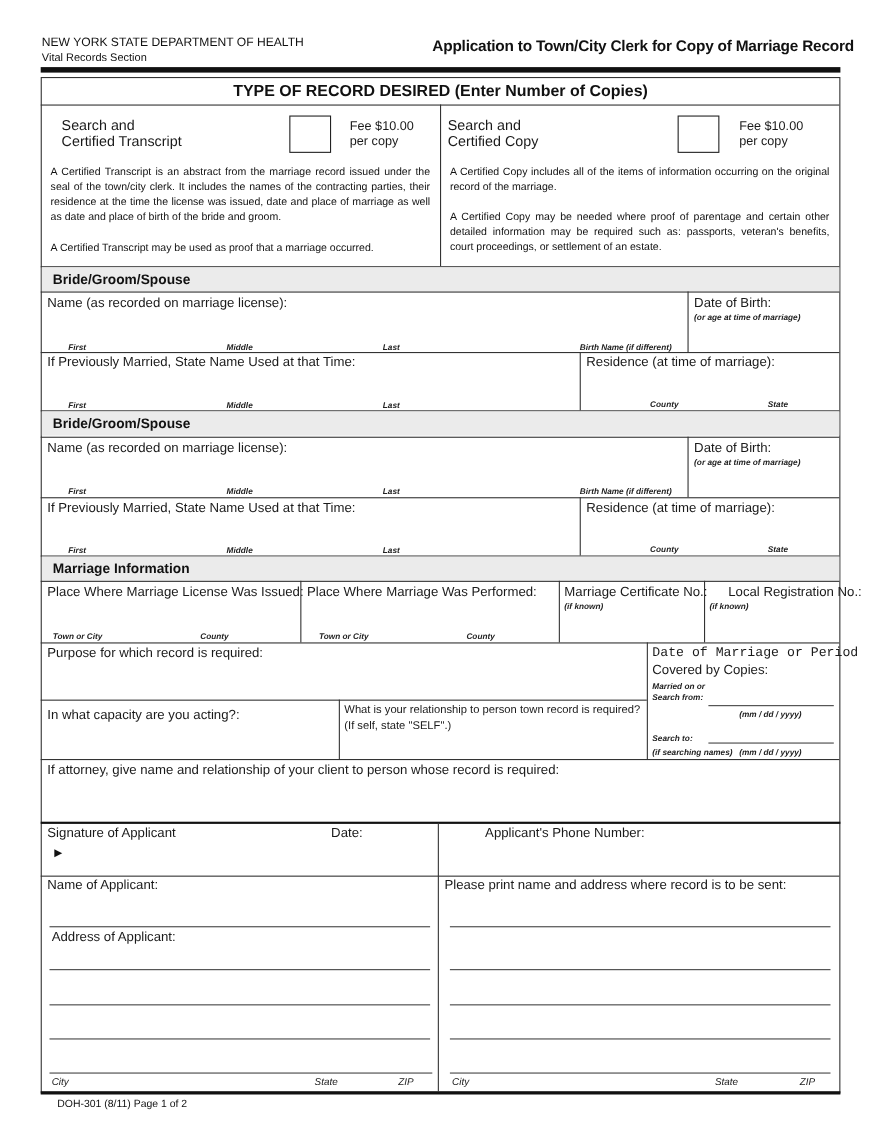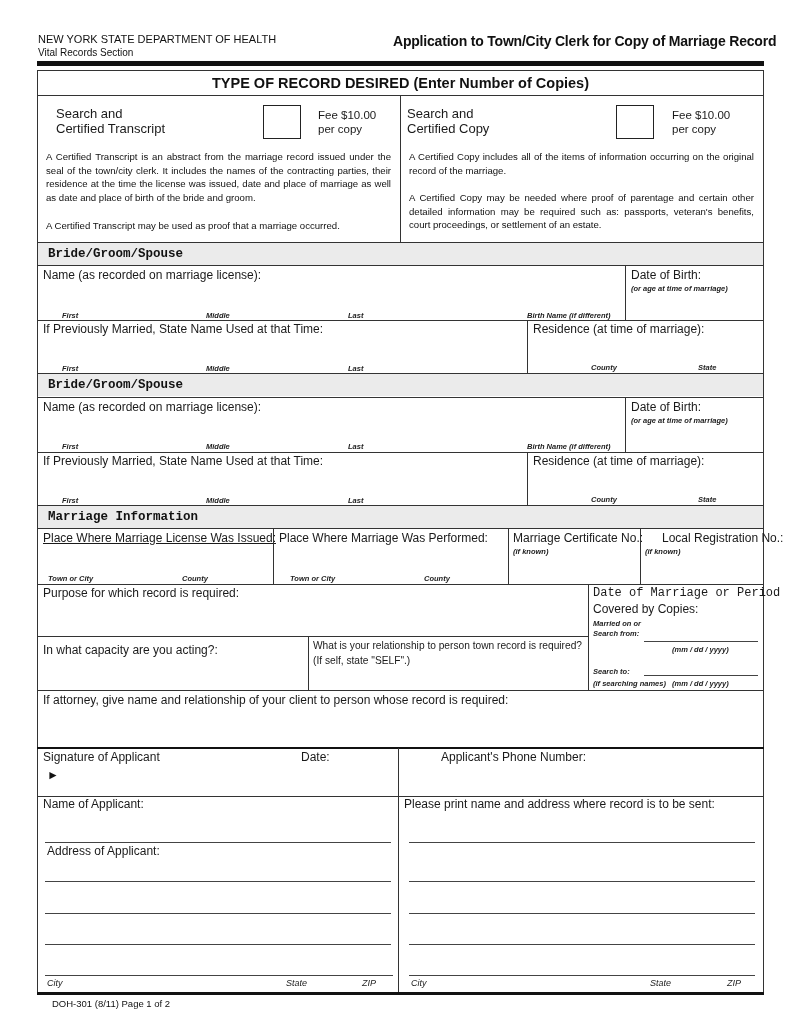--- a/index.html
+++ b/index.html
@@ -4,21 +4,21 @@
 <style>
   html, body { margin:0; padding:0; background:#fff; }
   body { width:800px; height:1035px; position:relative; overflow:hidden;
          font-family:"Liberation Sans", sans-serif; color:#111; }
   .abs { position:absolute; }
   .hl { position:absolute; height:0; border-top:1px solid #333; }
   .vl { position:absolute; width:0; border-left:1px solid #333; }
   .lbl { position:absolute; font-size:12px; line-height:14px; white-space:nowrap; color:#1a1a1a; }
   .sub { position:absolute; font-size:7.5px; font-style:italic; font-weight:bold; white-space:nowrap; color:#222; }
   .sect { position:absolute; left:38px; width:725px; background:#ebebeb; height:22px; }
-  .sect span { position:absolute; left:10px; top:4px; font-size:12.5px; font-weight:bold;font-family:Liberation Mono, monospace; }
+  .sect span { position:absolute; left:10px; top:4px; font-size:12.5px; font-weight:bold; }
   .para { position:absolute; font-size:9.6px; line-height:13.5px; color:#111; text-align:justify; }
   .box { position:absolute; width:36px; height:32px; border:1px solid #222; background:#fff; }
   .line { position:absolute; height:0; border-top:1px solid #444; }
 </style>
 </head>
 <body>
 
 <div class="abs" style="left:38px;top:33px;font-size:11px;">NEW YORK STATE DEPARTMENT OF HEALTH</div>
 <div class="abs" style="left:38px;top:47px;font-size:10px;">Vital Records Section</div>
 <div class="abs" style="left:393px;top:33px;font-size:14px;font-weight:bold;letter-spacing:-0.2px;">Application to Town/City Clerk for Copy of Marriage Record</div>
@@ -99,21 +99,21 @@
 <div class="abs" style="left:530px;top:469px;width:230px;height:24px;"></div>
 <div class="sub" style="left:591px;top:495px;">County</div>
 <div class="sub" style="left:698px;top:495px;">State</div>
 
 <div class="hl" style="left:37px;top:505px;width:726px;"></div>
 <div class="sect" style="top:506px;">
     <span>Marriage Information</span>
   </div>
 <div class="hl" style="left:37px;top:528px;width:726px;"></div>
 
-<div class="lbl" style="left:43px;top:531px;text-decoration:underline;">Place Where Marriage License Was Issued:</div>
+<div class="lbl" style="left:43px;top:531px;">Place Where Marriage License Was Issued:</div>
 <div class="abs" style="left:40px;top:546px;width:230px;height:24px;"></div>
 <div class="sub" style="left:48px;top:574px;">Town or City</div>
 <div class="sub" style="left:182px;top:574px;">County</div>
 <div class="vl" style="left:273px;top:528px;height:56px;"></div>
 
 <div class="lbl" style="left:279px;top:531px;">Place Where Marriage Was Performed:</div>
 <div class="abs" style="left:276px;top:546px;width:229px;height:24px;"></div>
 <div class="sub" style="left:290px;top:574px;">Town or City</div>
 <div class="sub" style="left:424px;top:574px;">County</div>
 <div class="vl" style="left:508px;top:528px;height:56px;"></div>

